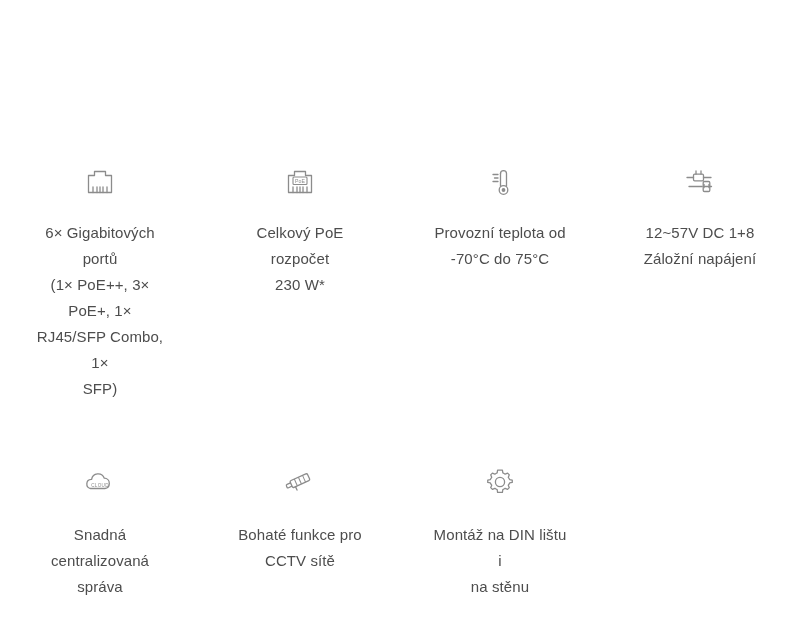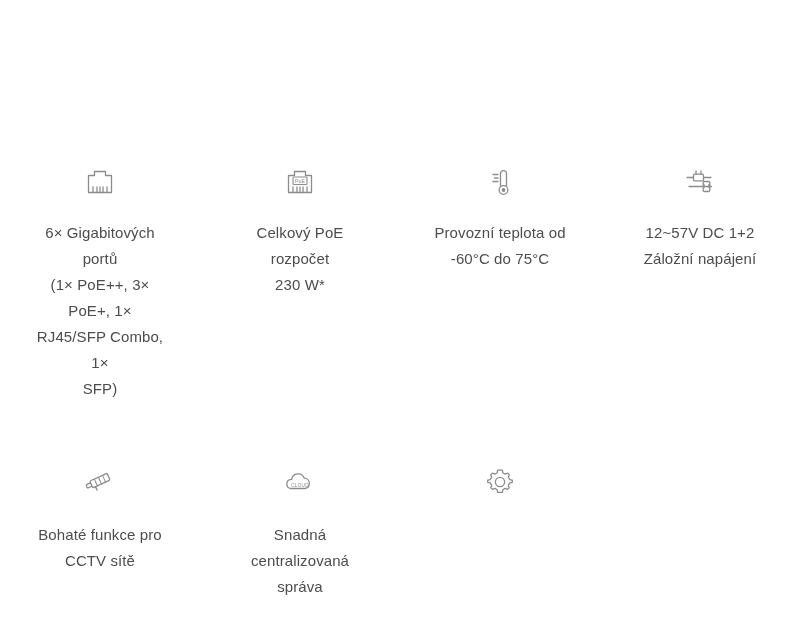--- a/index.html
+++ b/index.html
@@ -112,21 +112,21 @@
         <path d="M13.5 6.6 a3 3 0 0 1 3 -3" stroke-linecap="round"></path>
         <path d="M13.5 6.6 V19.2" stroke-linecap="round"></path>
         <circle cx="16.5" cy="23" r="4.3"></circle>
         <circle cx="16.5" cy="23" r="1.9" fill="#8c8c8c" stroke="none"></circle>
         <path d="M6 7.5 H11" stroke-linecap="round"></path>
         <path d="M7.5 11 H11" stroke-linecap="round"></path>
         <path d="M6 14.5 H11" stroke-linecap="round"></path>
       </svg>
     </span>
     <div class="feature-label">Provozní teplota od
--60°C do 75°C</div>
+-70°C do 75°C</div>
   </div>
 
   <div class="feature-cell row-1">
     <span class="feature-icon">
       <svg width="36" height="30" viewBox="0 0 36 30" fill="none" stroke="#8c8c8c" stroke-width="1.3">
         <g>
           <path d="M14 4 V7.2" stroke-linecap="round"></path>
           <path d="M19 4 V7.2" stroke-linecap="round"></path>
           <rect x="11.5" y="7.2" width="10" height="6.6" rx="1.2"></rect>
           <path d="M21.5 10.5 H29" stroke-linecap="round"></path>
@@ -134,55 +134,57 @@
         </g>
         <g>
           <path d="M22 17.5 V20.7" stroke-linecap="round"></path>
           <path d="M27 17.5 V20.7" stroke-linecap="round"></path>
           <rect x="19.5" y="16.2" width="10" height="6.6" rx="1.2" transform="rotate(90 24.5 19.5)"></rect>
           <path d="M21.2 19.5 H29.5" stroke-linecap="round"></path>
           <path d="M20 19.5 H7" stroke-linecap="round"></path>
         </g>
       </svg>
     </span>
-    <div class="feature-label">12~57V DC 1+2
+    <div class="feature-label">12~57V DC 1+8
 Záložní napájení</div>
   </div>
 
+
+  <div class="feature-cell row-2">
+    <span class="feature-icon">
+      <svg width="34" height="26" viewBox="0 0 34 26" fill="none" stroke="#8c8c8c" stroke-width="1.3">
+        <path d="M7.5 19.5 a4.6 4.6 0 0 1 0.7 -9.1 h0.4 a6.6 6.6 0 0 1 12.7 -1.2 a5.2 5.2 0 0 1 5 5.2 a5.2 5.2 0 0 1 -4.4 5.1 Z" stroke-linejoin="round" stroke-linecap="round"></path>
+        <text x="17" y="18.1" font-family="'Liberation Sans', sans-serif" font-size="4.6" letter-spacing="0.3" fill="#8c8c8c" stroke="none" text-anchor="middle">CLOUD</text>
+      </svg>
+    </span>
+    <div class="feature-label">Snadná
+centralizovaná správa</div>
+  </div>
 
   <div class="feature-cell row-2">
     <span class="feature-icon">
       <svg width="34" height="28" viewBox="0 0 34 28" fill="none" stroke="#8c8c8c" stroke-width="1.3">
         <g transform="rotate(-24 17 14)">
           <rect x="8" y="9" width="19" height="7.4" rx="1.4"></rect>
           <path d="M8 11 H4.2 a1.2 1.2 0 0 0 -1.2 1.2 v1.2 a1.2 1.2 0 0 0 1.2 1.2 H8" stroke-linejoin="round"></path>
           <path d="M13 9 V16.4" stroke-width="1"></path>
           <path d="M17.5 9 V16.4" stroke-width="1"></path>
           <path d="M22 9 V16.4" stroke-width="1"></path>
           <path d="M11 16.4 V20.2" stroke-linecap="round"></path>
         </g>
       </svg>
     </span>
     <div class="feature-label">Bohaté funkce pro
 CCTV sítě</div>
   </div>
 
   <div class="feature-cell row-2">
     <span class="feature-icon">
-      <svg width="34" height="26" viewBox="0 0 34 26" fill="none" stroke="#8c8c8c" stroke-width="1.3">
-        <path d="M7.5 19.5 a4.6 4.6 0 0 1 0.7 -9.1 h0.4 a6.6 6.6 0 0 1 12.7 -1.2 a5.2 5.2 0 0 1 5 5.2 a5.2 5.2 0 0 1 -4.4 5.1 Z" stroke-linejoin="round" stroke-linecap="round"></path>
-        <text x="17" y="18.1" font-family="'Liberation Sans', sans-serif" font-size="4.6" letter-spacing="0.3" fill="#8c8c8c" stroke="none" text-anchor="middle">CLOUD</text>
-      </svg>
-    </span>
-    <div class="feature-label">Snadná
-centralizovaná správa</div>
-  </div>
-
-  <div class="feature-cell row-2">
-    <span class="feature-icon">
       <svg width="30" height="30" viewBox="0 0 30 30" fill="none" stroke="#8c8c8c" stroke-width="1.3">
         <path d="M15 3.2 l2.4 0 l0.45 2.6 a9.6 9.6 0 0 1 2.3 1.35 l2.45 -1 l1.7 1.7 l-1 2.45 a9.6 9.6 0 0 1 1.35 2.3 l2.6 0.45 l0 2.4 l-2.6 0.45 a9.6 9.6 0 0 1 -1.35 2.3 l1 2.45 l-1.7 1.7 l-2.45 -1 a9.6 9.6 0 0 1 -2.3 1.35 l-0.45 2.6 l-2.4 0 l-2.4 0 l-0.45 -2.6 a9.6 9.6 0 0 1 -2.3 -1.35 l-2.45 1 l-1.7 -1.7 l1 -2.45 a9.6 9.6 0 0 1 -1.35 -2.3 l-2.6 -0.45 l0 -2.4 l2.6 -0.45 a9.6 9.6 0 0 1 1.35 -2.3 l-1 -2.45 l1.7 -1.7 l2.45 1 a9.6 9.6 0 0 1 2.3 -1.35 l0.45 -2.6 Z" stroke-linejoin="round"></path>
         <circle cx="15" cy="15" r="4.6"></circle>
       </svg>
     </span>
+    <div class="feature-label">Montáž na DIN lištu i
+na stěnu</div>
   </div>
 
 </div>
 
 </body></html>

